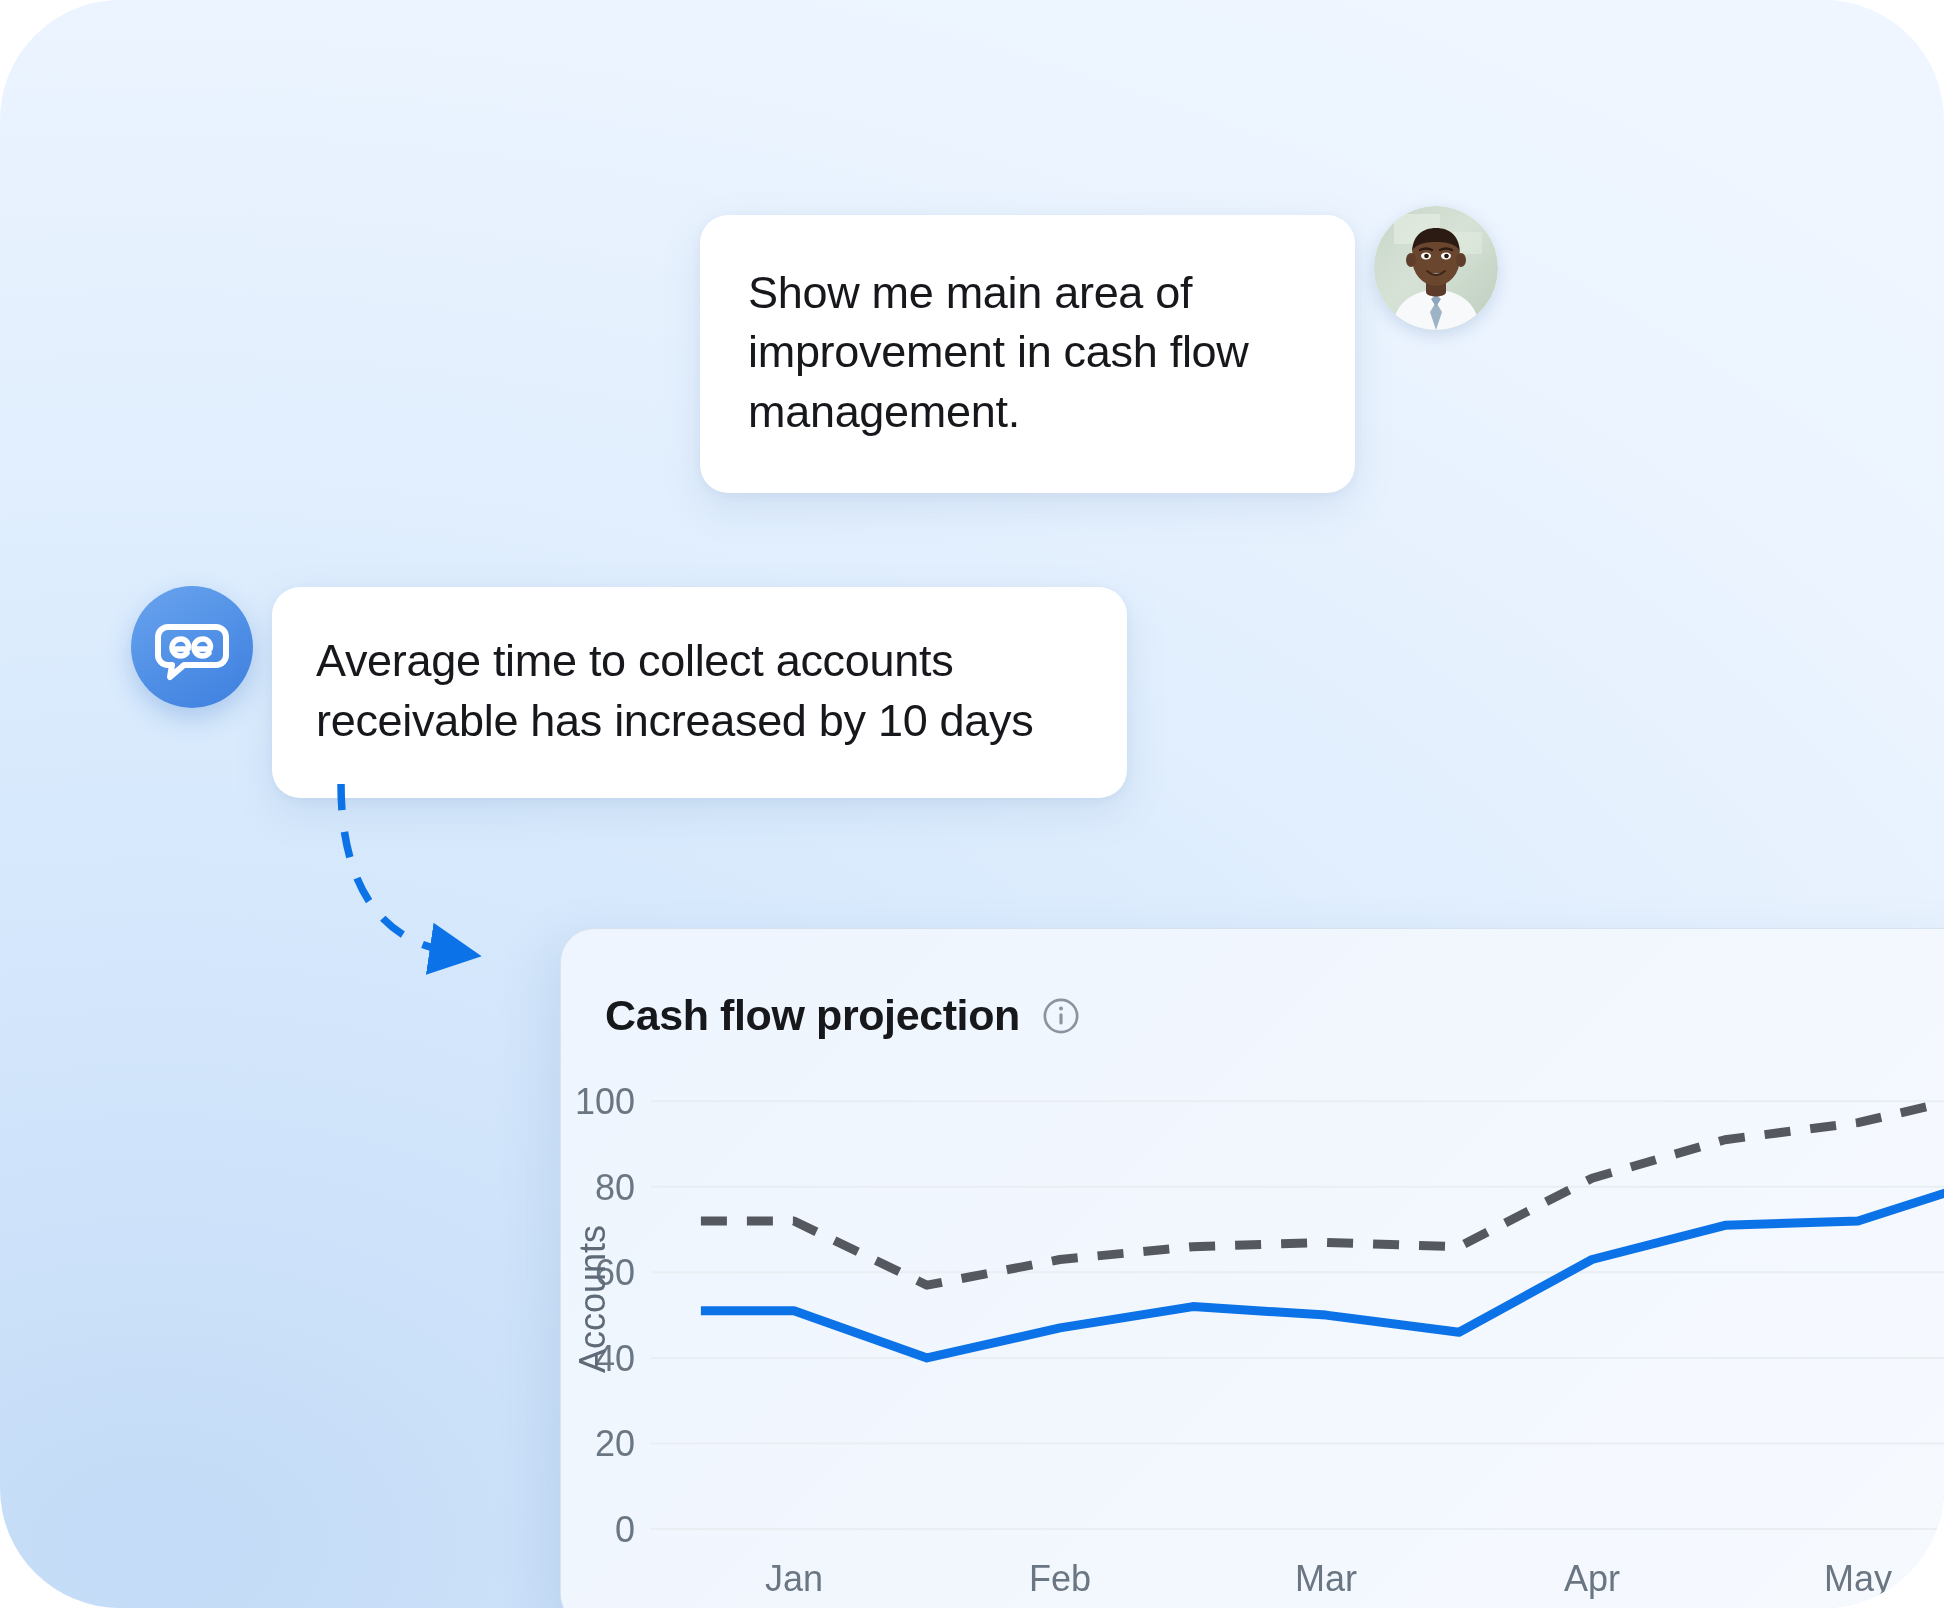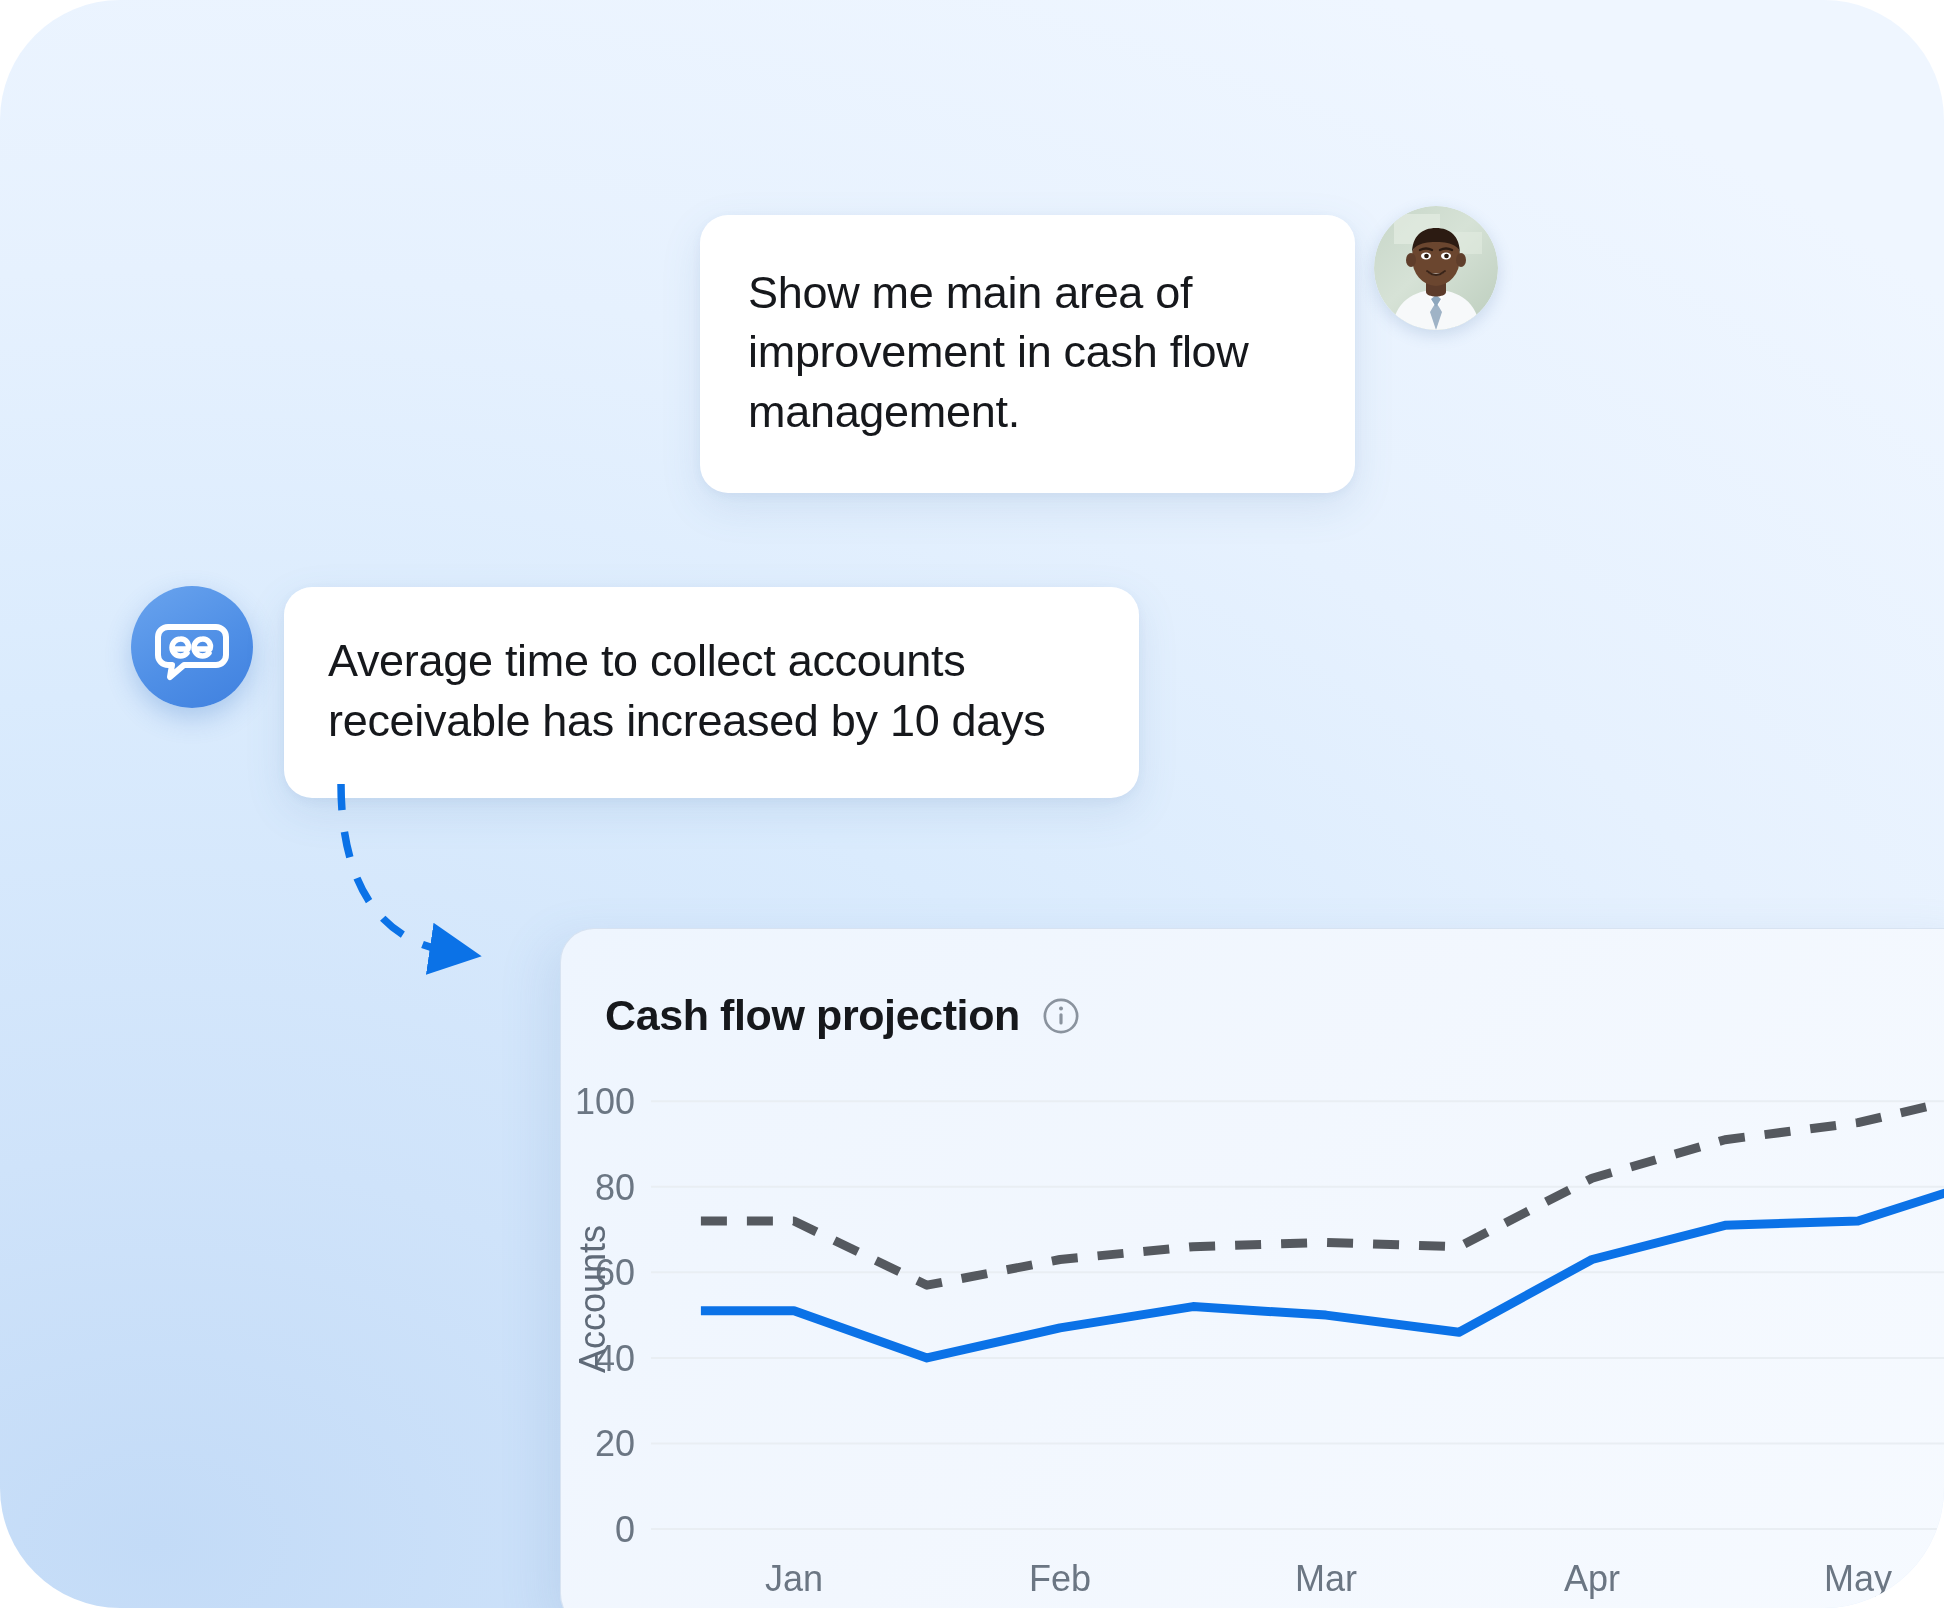--- a/index.html
+++ b/index.html
@@ -40,21 +40,21 @@
   }
   #user-bubble .txt {
     font-size: 45px;
     line-height: 1.32;
     color: #16181c;
     font-weight: 400;
     letter-spacing: -0.3px;
   }
 
   #assistant-bubble {
-    left: 284px;
+    left: 272px;
     top: 587px;
     width: 855px;
     padding: 44px 44px 46px 44px;
   }
   #assistant-bubble .txt {
     font-size: 45px;
     line-height: 1.34;
     color: #16181c;
     font-weight: 500;
     letter-spacing: -0.3px;

